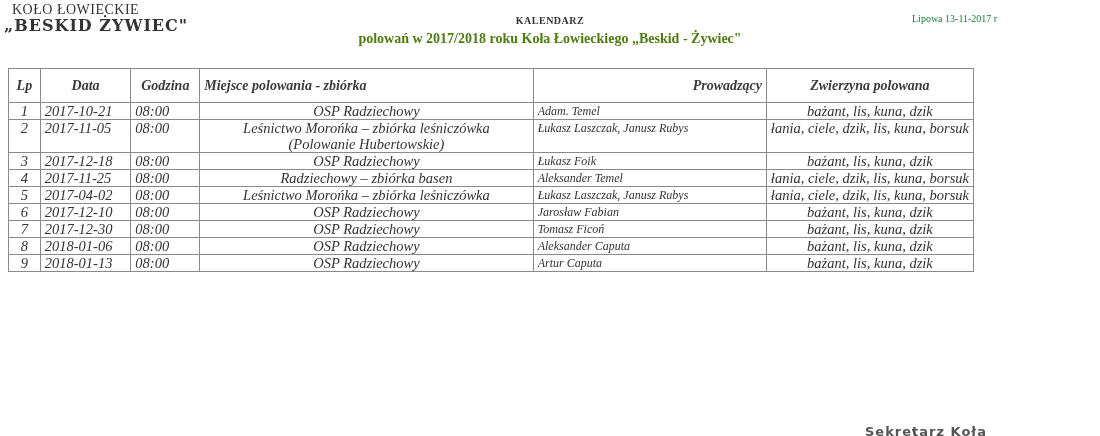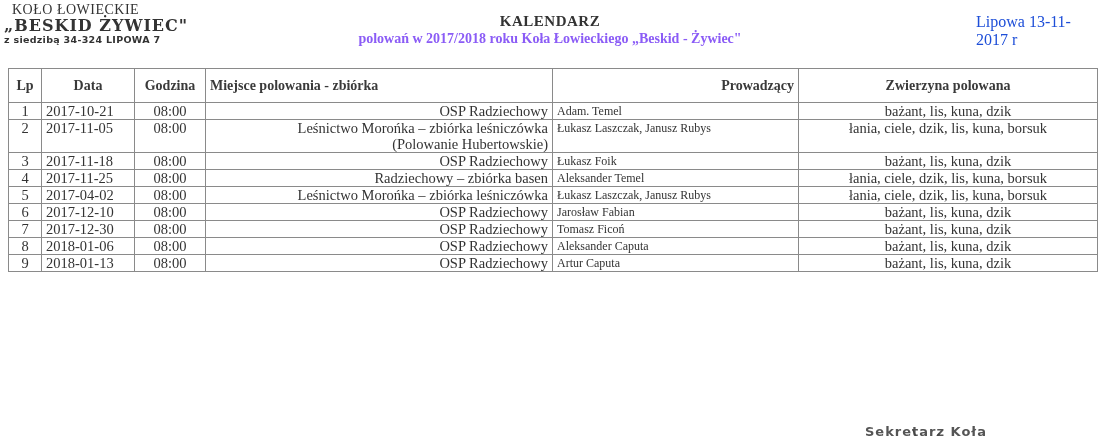--- a/index.html
+++ b/index.html
@@ -10,54 +10,53 @@
     .stamp {
       position: absolute; left: 4px; top: 2px; width: 190px;
       font-family: "Liberation Serif", serif; color: #333;
     }
     .stamp .l1 { font-size: 14px; letter-spacing: 0.5px; padding-left: 8px; line-height: 15px; }
     .stamp .l2 { font-size: 16px; font-weight: bold; letter-spacing: 1px; line-height: 17px; font-family: "DejaVu Serif", serif; }
     .stamp .l3 { font-family: "DejaVu Sans", sans-serif; font-size: 9.5px; font-weight: bold; letter-spacing: 0.3px; line-height: 12px; }
     .title {
       position: absolute; left: 300px; top: 12px; width: 500px; text-align: center; color: #333;
     }
-    .title .t1 { font-size: 15px; font-weight: bold; line-height: 18px; letter-spacing: 0.5px; }
-    .title .t2 { font-size: 14px; font-weight: bold; line-height: 18px; color: #8b5cf6; }
+    .title .t1 { font-size: 10px; font-weight: bold; line-height: 18px; letter-spacing: 0.5px; }
+    .title .t2 { font-size: 14px; font-weight: bold; line-height: 18px; color: #4d7c0f; }
     .place-date {
-      position: absolute; left: 976px; top: 13px; font-size: 16px; color: #1d4ed8;
+      position: absolute; left: 912px; top: 13px; font-size: 10px; color: #15803d;
     }
     table.cal {
-      position: absolute; left: 8px; top: 68px; width: 1090px;
-      border-collapse: collapse; font-size: 14.5px; color: #333;
+      position: absolute; left: 8px; top: 68px; width: 966px;
+      border-collapse: collapse; font-size: 14.5px; color: #333; font-style: italic;
     }
     table.cal th, table.cal td {
       border: 1px solid #8a8a8a; padding: 0 4px; line-height: 16px; height: 16px;
       white-space: nowrap; vertical-align: top;
     }
     table.cal th { height: 33px; vertical-align: middle; font-weight: bold; font-size: 14px; color: #3a3a3a; text-align: center; }
     .c-lp { width: 24px; text-align: center; }
     .c-date { width: 84px; text-align: left; }
-    .c-time { width: 62px; text-align: center; }
-    .c-place { width: 338px; text-align: right; }
+    .c-time { width: 62px; text-align: left; }
+    .c-place { width: 338px; text-align: center; }
     .c-lead { width: 237px; text-align: left; font-size: 12px; }
     .c-game { text-align: center; }
     .sig {
       position: absolute; left: 865px; top: 380px; width: 150px; color: #555; margin-top: 44px;
     }
     .sig .s1 { font-family: "DejaVu Sans", sans-serif; font-weight: bold; font-size: 13px; letter-spacing: 1px; }
     .sig .s2 { font-style: italic; font-size: 13px; margin-top: 14px; padding-left: 10px; letter-spacing: 0.5px; }
     .sig svg { position: absolute; left: 40px; top: 2px; }
   </style>
 </head>
 <body>
 
 <div class="stamp">
   <div class="l1">KOŁO ŁOWIECKIE</div>
   <div class="l2">„BESKID ŻYWIEC"</div>
-  <div class="l3">z siedzibą 34-324 LIPOWA 7</div>
 </div>
 
 <div class="title">
   <div class="t1">KALENDARZ</div>
   <div class="t2">polowań w 2017/2018 roku Koła Łowieckiego „Beskid - Żywiec"</div>
 </div>
 
 <div class="place-date">Lipowa 13-11-2017 r</div>
 
 <table class="cal">
@@ -86,21 +85,21 @@
       <td class="c-time">08:00</td>
       <td class="c-place">
         <div>Leśnictwo Morońka – zbiórka leśniczówka</div>
         <div>(Polowanie Hubertowskie)</div>
       </td>
       <td class="c-lead">Łukasz Laszczak, Janusz Rubys</td>
       <td class="c-game">łania, ciele, dzik, lis, kuna, borsuk</td>
     </tr>
     <tr>
       <td class="c-lp">3</td>
-      <td class="c-date">2017-11-18</td>
+      <td class="c-date">2017-12-18</td>
       <td class="c-time">08:00</td>
       <td class="c-place">OSP Radziechowy</td>
       <td class="c-lead">Łukasz Foik</td>
       <td class="c-game">bażant, lis, kuna, dzik</td>
     </tr>
     <tr>
       <td class="c-lp">4</td>
       <td class="c-date">2017-11-25</td>
       <td class="c-time">08:00</td>
       <td class="c-place">Radziechowy – zbiórka basen</td>

